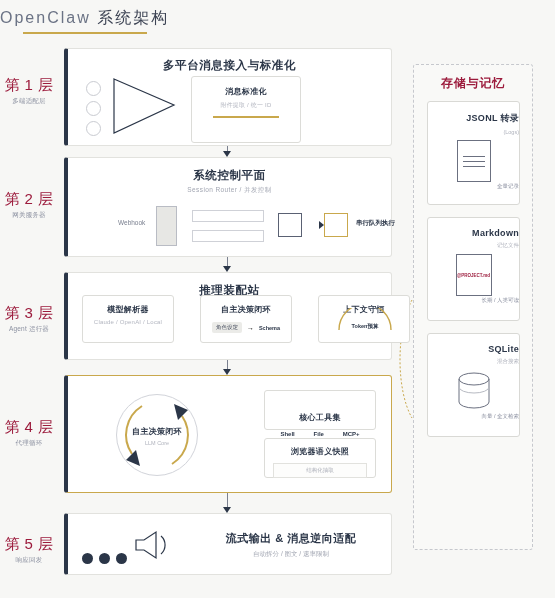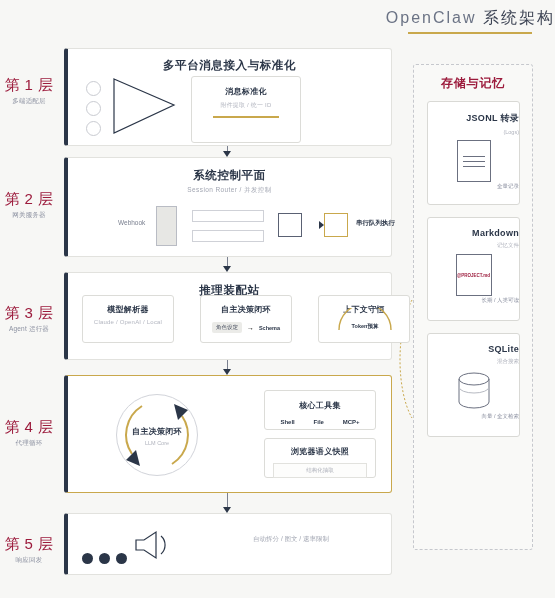--- a/index.html
+++ b/index.html
@@ -11,21 +11,21 @@
   }
   #page {
     position: relative;
     width: 555px; height: 598px;
     background: #f7f7f5;
   }
 
   
   .title-wrap {
     position: absolute; top: 8px; left: 0; width: 555px;
-    text-align: right;
+    text-align: left;
   }
   .title {
     font-size: 16px; letter-spacing: 2px;
     color: #3d4454; font-weight: 400;
     display: inline-block; padding-bottom: 5px;
   }
   .title .brand { color: #6b7385; }
   .title-rule {
     display: block; width: 124px; height: 2px;
     background: #c9a84c; margin: 3px auto 0;
@@ -115,21 +115,21 @@
   .l4-circle { position: absolute; left: 48px; top: 18px; width: 82px; height: 82px; }
   .l4-circle .ring-outer {
     position: absolute; inset: 0; border: 1px solid #d2d4da; border-radius: 50%;
   }
   .l4-core-t { position: absolute; left: 0; top: 32px; width: 82px; text-align: center;
                font-size: 8px; font-weight: bold; color: #2b3648; letter-spacing: .3px; }
   .l4-core-s { position: absolute; left: 0; top: 46px; width: 82px; text-align: center;
                font-size: 5.5px; color: #b0b3bd; }
   .l4-right { position: absolute; left: 196px; top: 14px; width: 112px; }
   .l4-box { border: 1px solid #dcdcd8; border-radius: 3px; background: #fff; text-align: center; }
-  .l4-tools { height: 40px; padding-top: 9px; }
+  .l4-tools { height: 40px; padding-top: 21px; }
   .l4-toolrow { display: flex; justify-content: space-around; margin-top: 8px; padding: 0 6px; }
   .l4-toolrow span { font-size: 6px; font-weight: bold; color: #2b3648; }
   .l4-snap { height: 40px; padding-top: 7px; margin-top: 8px; }
   .l4-inner { margin: 6px 8px 0; border: 1px solid #e2e2de; background: #fdfdfc;
               font-size: 5.5px; color: #a9acb6; padding: 3px 0; }
 
   
   #layer5 { top: 513px; height: 62px; }
   .l5-dots { position: absolute; left: 14px; bottom: 10px; display: flex; gap: 6px; }
   .l5-dots i { width: 11px; height: 11px; border-radius: 50%; background: #2b3648; display: block; }
@@ -326,20 +326,21 @@
     <div class="l5-dots">
       <i></i>
       <i></i>
       <i></i>
     </div>
     <svg class="l5-speaker" width="40" height="30">
       <path d="M2 10 L10 10 L22 2 L22 28 L10 20 L2 20 Z" fill="none" stroke="#2b3648" stroke-width="1.2"></path>
       <path d="M27 6 A 12 12 0 0 1 27 24" fill="none" stroke="#2b3648" stroke-width="1.2"></path>
     </svg>
     <div class="l5-text">
+      <div class="l5-title">流式输出 &amp; 消息逆向适配</div>
       <div class="l5-sub">自动拆分 / 图文 / 速率限制</div>
     </div>
   </div>
 
   <div id="storage">
     <div class="storage-title">存储与记忆</div>
 
     <div class="st-card" id="st-0">
       <div class="st-name">JSONL 转录</div>
       <div class="st-sub">(Logs)</div>

